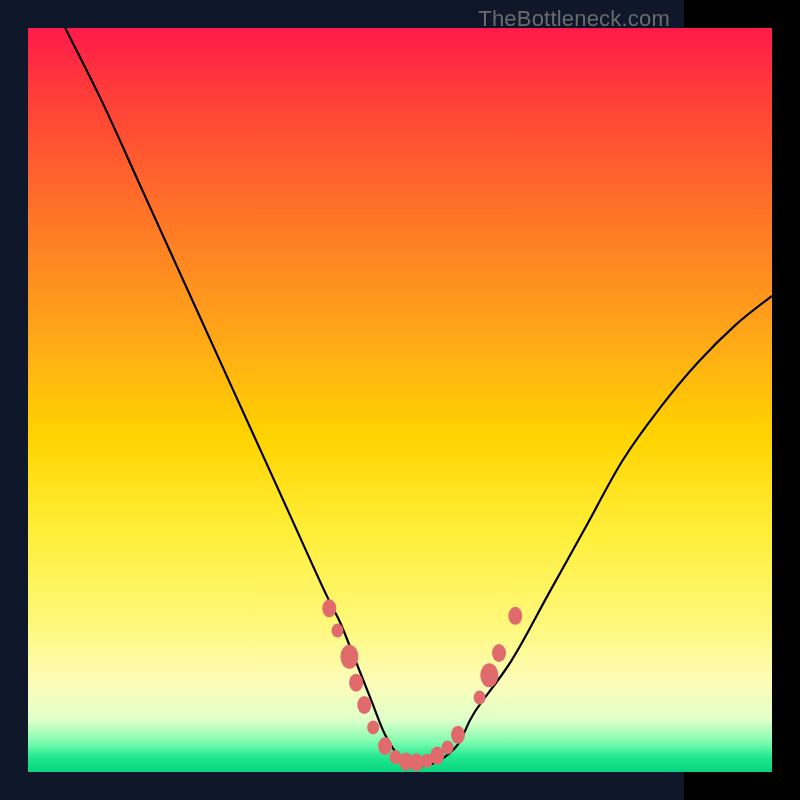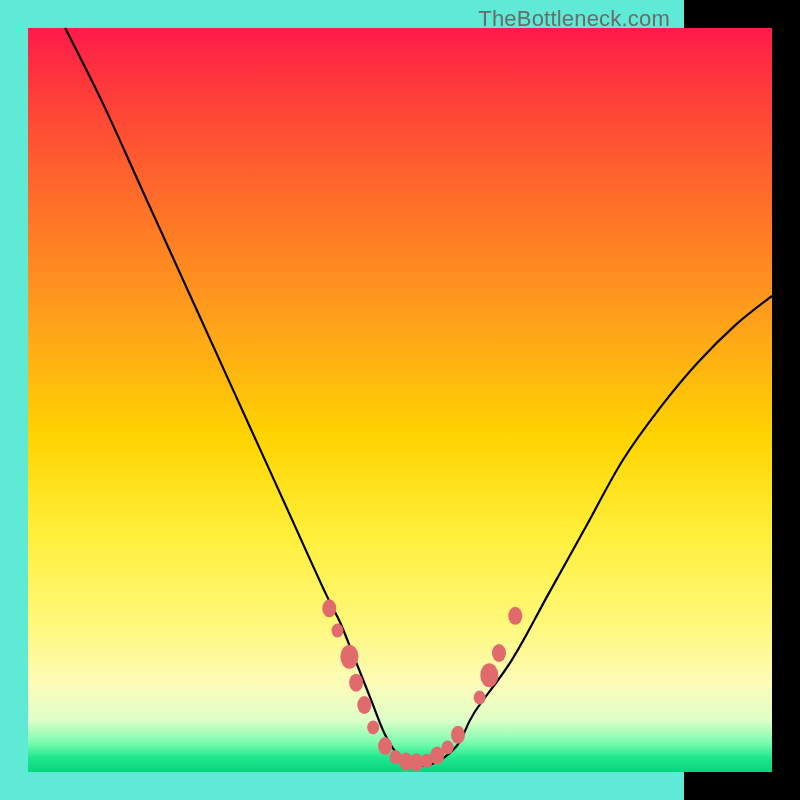--- a/index.html
+++ b/index.html
@@ -8,21 +8,21 @@
     width: 800px;
     height: 800px;
     overflow: hidden;
     background: #000;
     font-family: Arial, Helvetica, sans-serif;
   }
   .frame {
     position: relative;
     width: 684px;
     height: 800px;
-    background: #5eead4;
+    background: #0f172a;
   }
   .plot {
     position: absolute;
     left: 28px;
     top: 28px;
     width: 744px;
     height: 744px;
     background: linear-gradient(to bottom,
       #ff1a4b 0%,
       #ff3a3a 8%,

